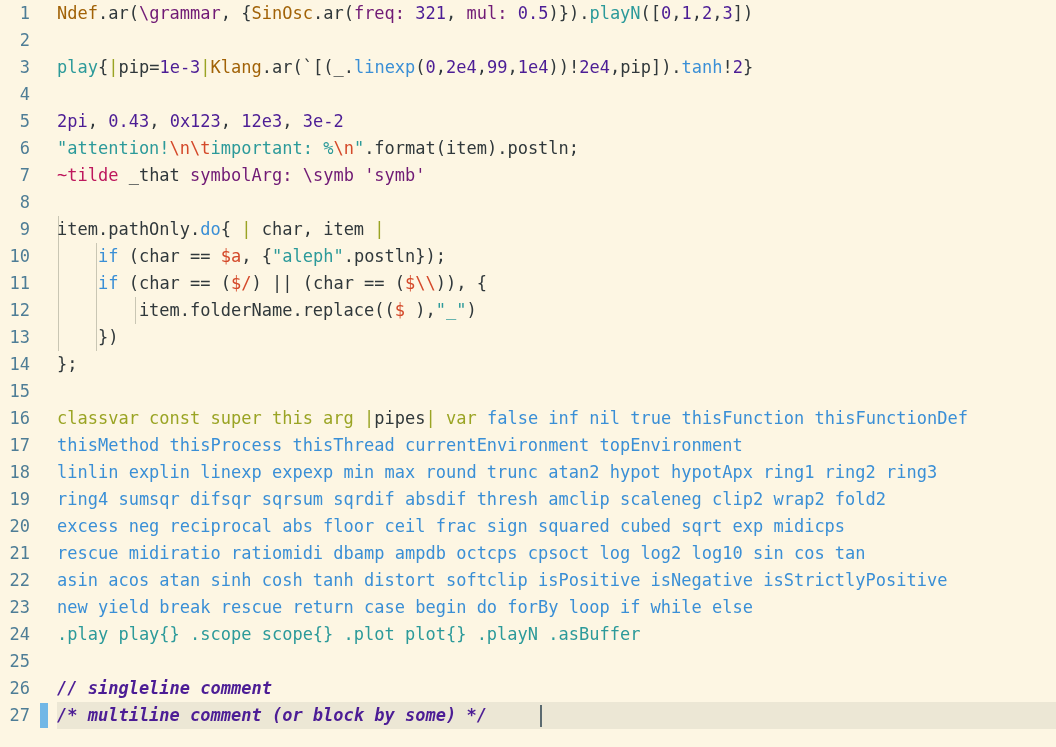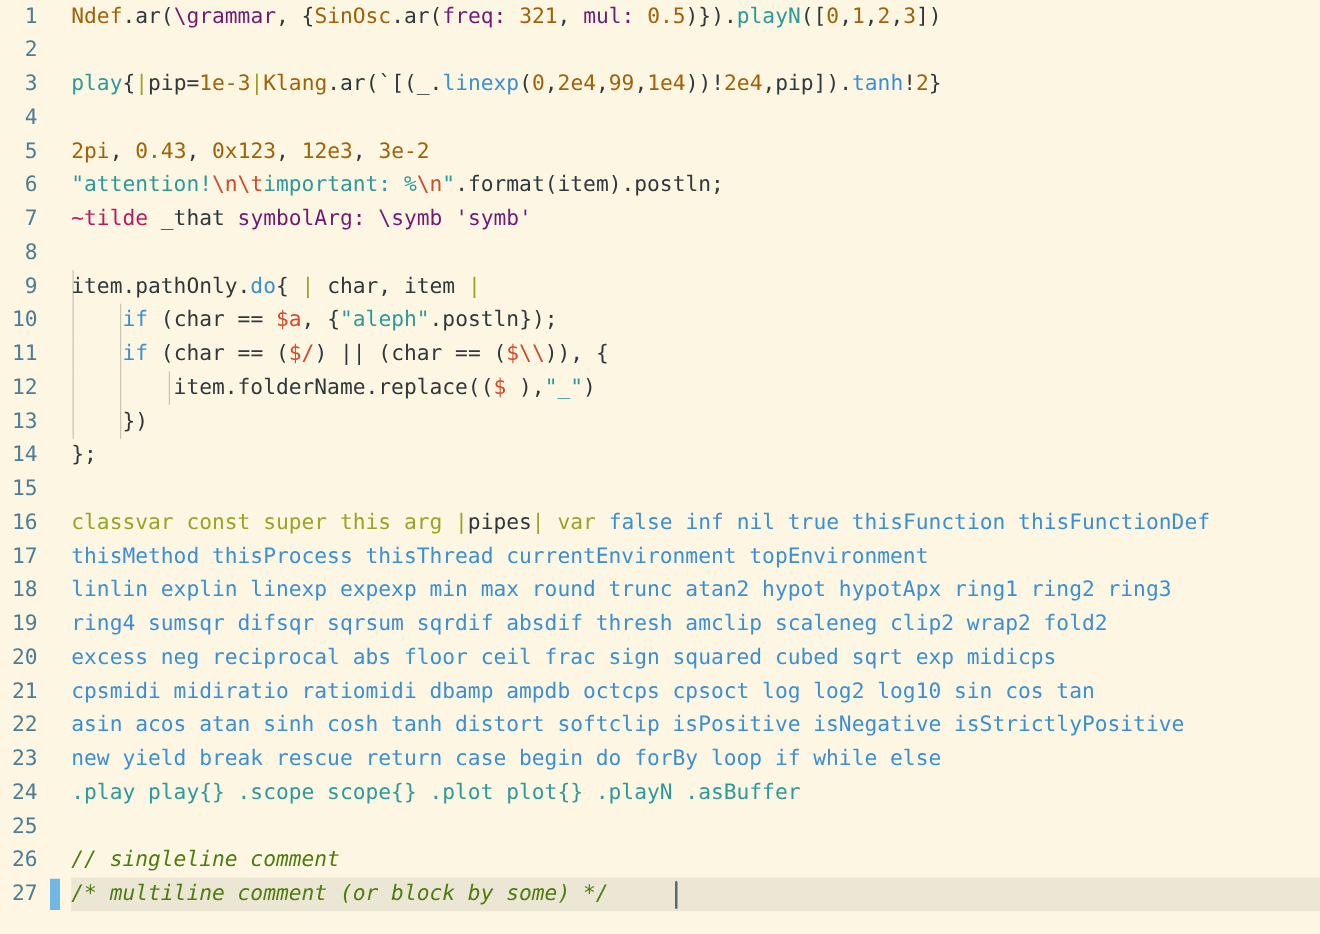--- a/index.html
+++ b/index.html
@@ -82,33 +82,33 @@
     position: absolute;
     width: 2px;
     height: 22px;
     top: 3px;
     background: #5b6a70;
     z-index: 4;
   }
 
   
   .t-plain   { color: #30383b; }
-  .t-num     { color: #a16207; }
+  .t-num     { color: #4c1d95; }
   .t-str     { color: #2c9a9a; }
   .t-esc     { color: #d4492a; }
   .t-class   { color: #a16207; }
   .t-sym     { color: #701a75; }
   .t-kw      { color: #9aa424; }
   .t-const   { color: #3a8fd6; }
   .t-env     { color: #be185d; }
   .t-char    { color: #d4492a; }
   .t-method  { color: #2c9a9a; }
   .t-blue    { color: #3a8fd6; }
   .t-pipe    { color: #9aa424; }
-  .t-comment { color: #4d7c0f; font-style: italic; }
+  .t-comment { color: #4c1d95; font-style: italic; font-weight: bold; }
 </style>
 </head>
 <body>
 
 <div id="editor">
   <div id="lines-container">
       <div class="line"><div class="gutter">1</div><div class="code"><span class="t-class">Ndef</span><span class="t-plain">.ar(</span><span class="t-sym">\grammar</span><span class="t-plain">, {</span><span class="t-class">SinOsc</span><span class="t-plain">.ar(</span><span class="t-sym">freq:</span><span class="t-plain"> </span><span class="t-num">321</span><span class="t-plain">, </span><span class="t-sym">mul:</span><span class="t-plain"> </span><span class="t-num">0.5</span><span class="t-plain">)}).</span><span class="t-method">playN</span><span class="t-plain">([</span><span class="t-num">0</span><span class="t-plain">,</span><span class="t-num">1</span><span class="t-plain">,</span><span class="t-num">2</span><span class="t-plain">,</span><span class="t-num">3</span><span class="t-plain">])</span></div></div>
       <div class="line"><div class="gutter">2</div><div class="code"></div></div>
       <div class="line"><div class="gutter">3</div><div class="code"><span class="t-method">play</span><span class="t-plain">{</span><span class="t-pipe">|</span><span class="t-plain">pip=</span><span class="t-num">1e-3</span><span class="t-pipe">|</span><span class="t-class">Klang</span><span class="t-plain">.ar(`[(_.</span><span class="t-blue">linexp</span><span class="t-plain">(</span><span class="t-num">0</span><span class="t-plain">,</span><span class="t-num">2e4</span><span class="t-plain">,</span><span class="t-num">99</span><span class="t-plain">,</span><span class="t-num">1e4</span><span class="t-plain">))!</span><span class="t-num">2e4</span><span class="t-plain">,pip]).</span><span class="t-blue">tanh</span><span class="t-plain">!</span><span class="t-num">2</span><span class="t-plain">}</span></div></div>
       <div class="line"><div class="gutter">4</div><div class="code"></div></div>
@@ -121,21 +121,21 @@
       <div class="line"><div class="guide" style="left: 57.5px; top: 0px; height: 27px;"></div><div class="guide" style="left: 96.3px; top: 0px; height: 27px;"></div><div class="gutter">11</div><div class="code"><span class="t-plain">    </span><span class="t-blue">if</span><span class="t-plain"> (char == (</span><span class="t-char">$/</span><span class="t-plain">) || (char == (</span><span class="t-char">$\\</span><span class="t-plain">)), {</span></div></div>
       <div class="line"><div class="guide" style="left: 57.5px; top: 0px; height: 27px;"></div><div class="guide" style="left: 96.3px; top: 0px; height: 27px;"></div><div class="guide" style="left: 135.1px; top: 0px; height: 27px;"></div><div class="gutter">12</div><div class="code"><span class="t-plain">        item.folderName.replace((</span><span class="t-char">$ </span><span class="t-plain">),</span><span class="t-str">"_"</span><span class="t-plain">)</span></div></div>
       <div class="line"><div class="guide" style="left: 57.5px; top: 0px; height: 27px;"></div><div class="guide" style="left: 96.3px; top: 0px; height: 27px;"></div><div class="gutter">13</div><div class="code"><span class="t-plain">    })</span></div></div>
       <div class="line"><div class="gutter">14</div><div class="code"><span class="t-plain">};</span></div></div>
       <div class="line"><div class="gutter">15</div><div class="code"></div></div>
       <div class="line"><div class="gutter">16</div><div class="code"><span class="t-kw">classvar const super this arg </span><span class="t-pipe">|</span><span class="t-plain">pipes</span><span class="t-pipe">|</span><span class="t-plain"> </span><span class="t-kw">var</span><span class="t-plain"> </span><span class="t-const">false inf nil true thisFunction thisFunctionDef</span></div></div>
       <div class="line"><div class="gutter">17</div><div class="code"><span class="t-const">thisMethod thisProcess thisThread currentEnvironment topEnvironment</span></div></div>
       <div class="line"><div class="gutter">18</div><div class="code"><span class="t-blue">linlin explin linexp expexp min max round trunc atan2 hypot hypotApx ring1 ring2 ring3</span></div></div>
       <div class="line"><div class="gutter">19</div><div class="code"><span class="t-blue">ring4 sumsqr difsqr sqrsum sqrdif absdif thresh amclip scaleneg clip2 wrap2 fold2</span></div></div>
       <div class="line"><div class="gutter">20</div><div class="code"><span class="t-blue">excess neg reciprocal abs floor ceil frac sign squared cubed sqrt exp midicps</span></div></div>
-      <div class="line"><div class="gutter">21</div><div class="code"><span class="t-blue">cpsmidi midiratio ratiomidi dbamp ampdb octcps cpsoct log log2 log10 sin cos tan</span></div></div>
+      <div class="line"><div class="gutter">21</div><div class="code"><span class="t-blue">rescue midiratio ratiomidi dbamp ampdb octcps cpsoct log log2 log10 sin cos tan</span></div></div>
       <div class="line"><div class="gutter">22</div><div class="code"><span class="t-blue">asin acos atan sinh cosh tanh distort softclip isPositive isNegative isStrictlyPositive</span></div></div>
       <div class="line"><div class="gutter">23</div><div class="code"><span class="t-blue">new yield break rescue return case begin do forBy loop if while else</span></div></div>
       <div class="line"><div class="gutter">24</div><div class="code"><span class="t-method">.play play{} .scope scope{} .plot plot{} .playN .asBuffer</span></div></div>
       <div class="line"><div class="gutter">25</div><div class="code"></div></div>
       <div class="line"><div class="gutter">26</div><div class="code"><span class="t-comment">// singleline comment</span></div></div>
       <div class="line active"><div class="hl"></div><div class="marker"></div><div class="gutter">27</div><div class="code"><span class="t-comment">/* multiline comment (or block by some) */</span></div><div class="caret" style="left: 540px;"></div></div>
     </div>
 </div>
 
 </body></html>

